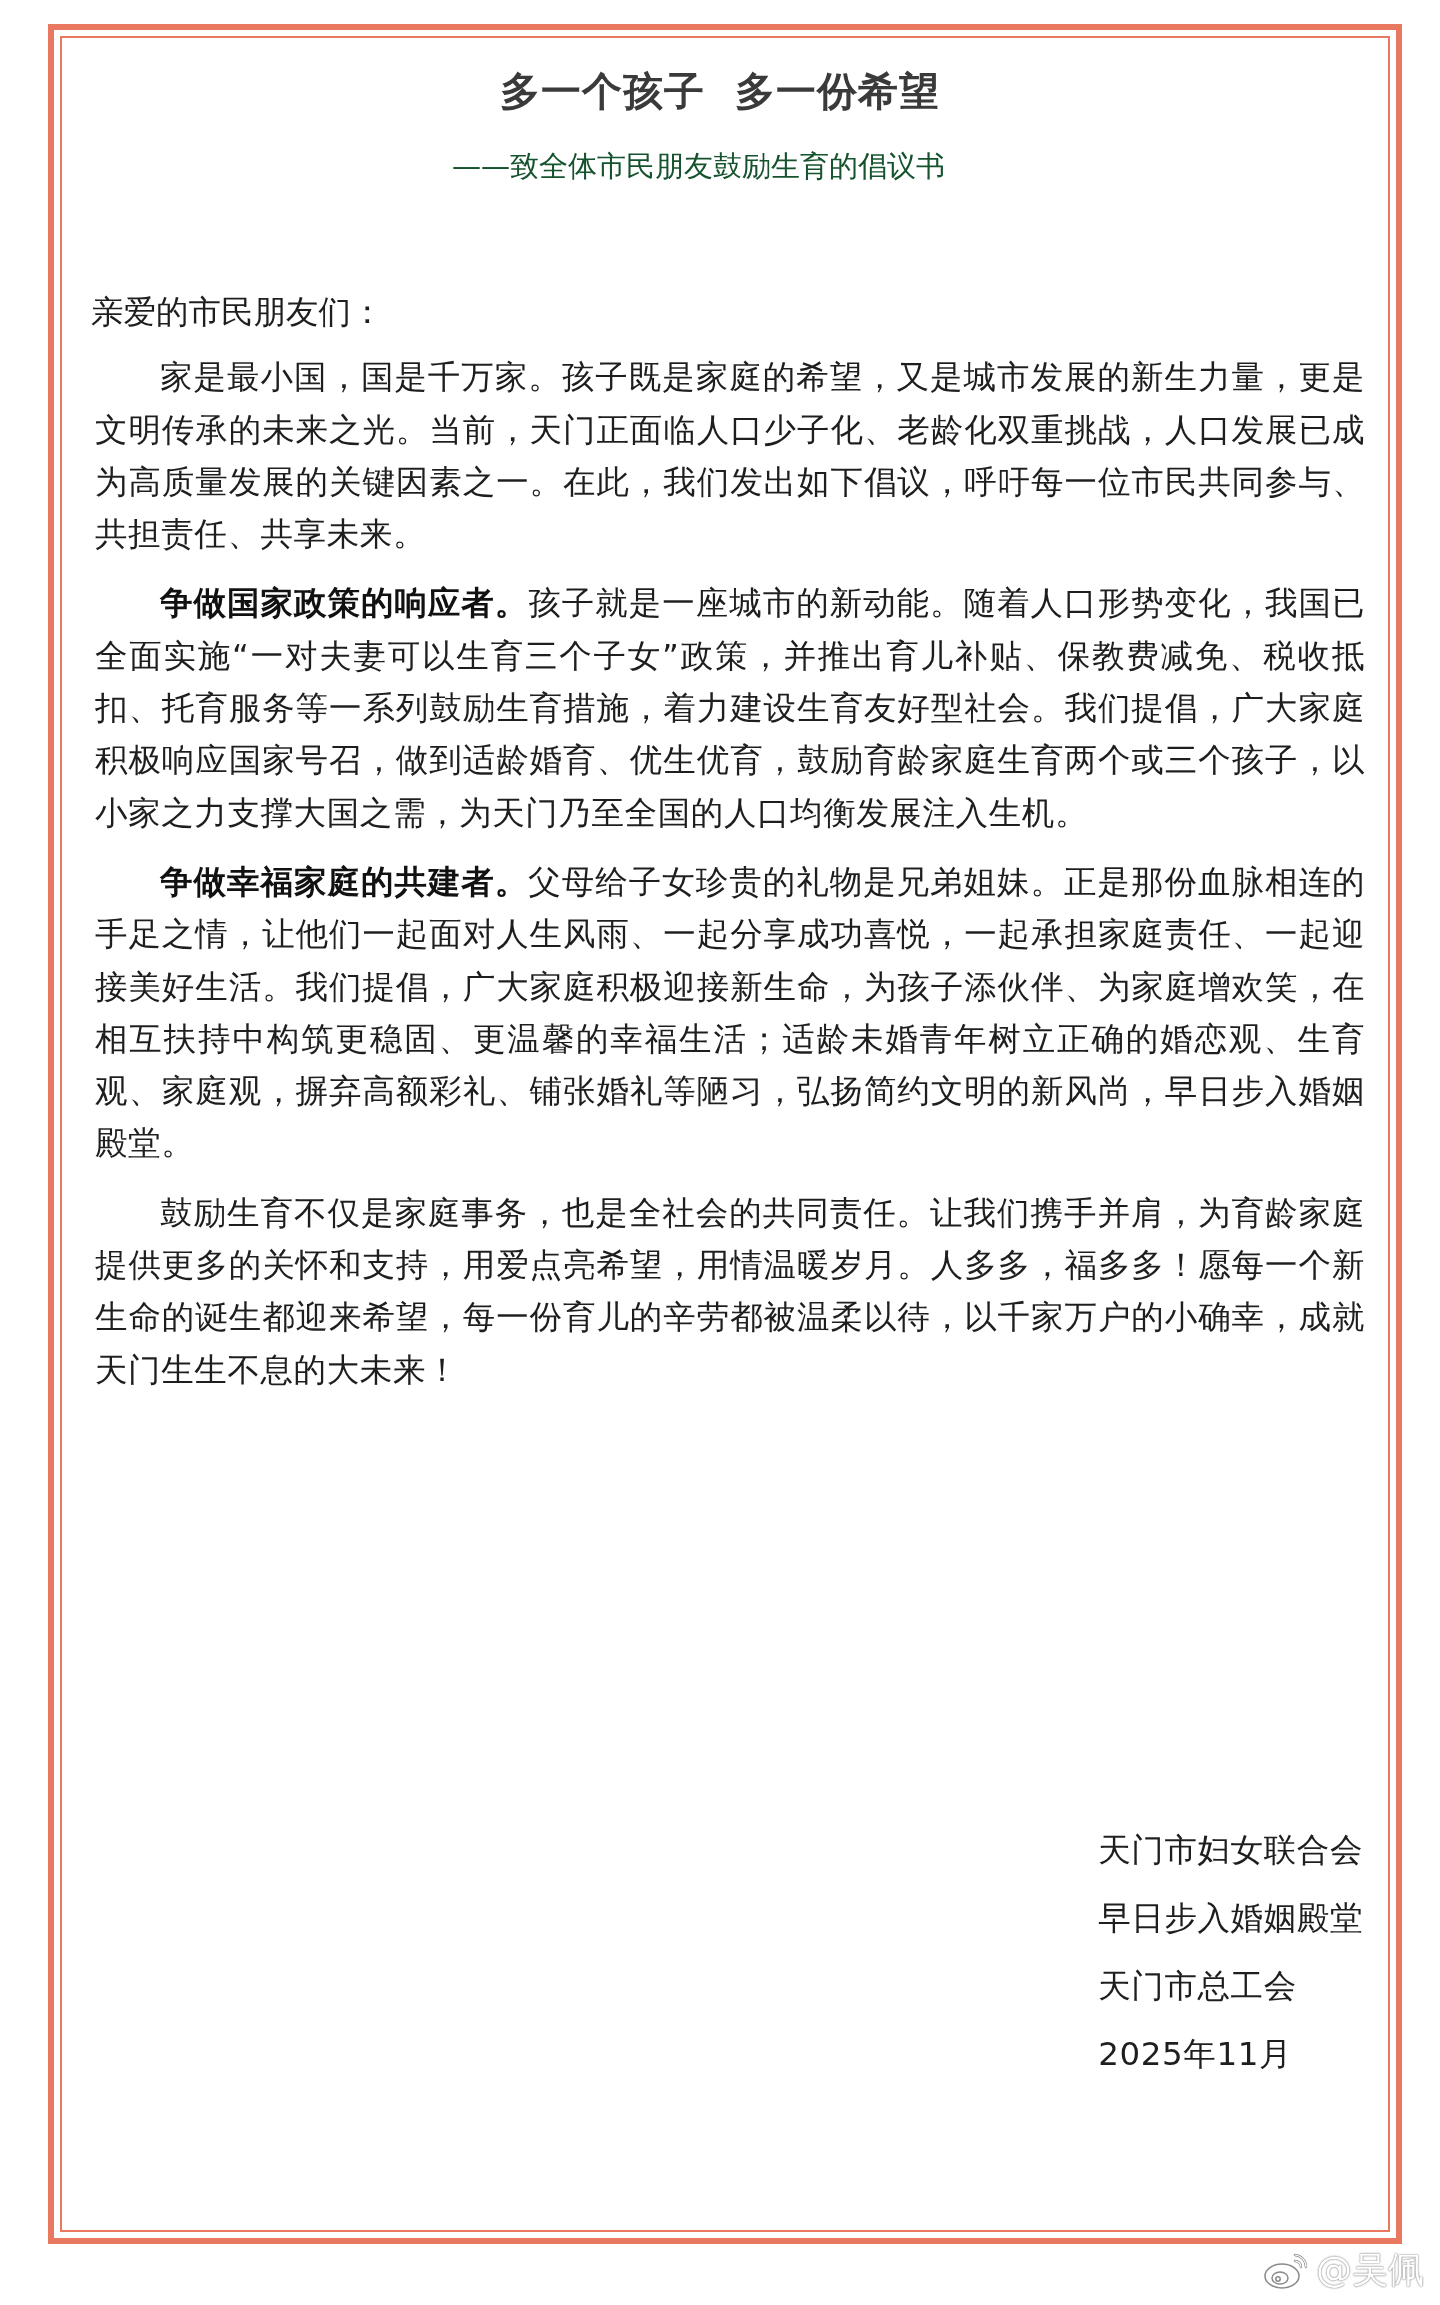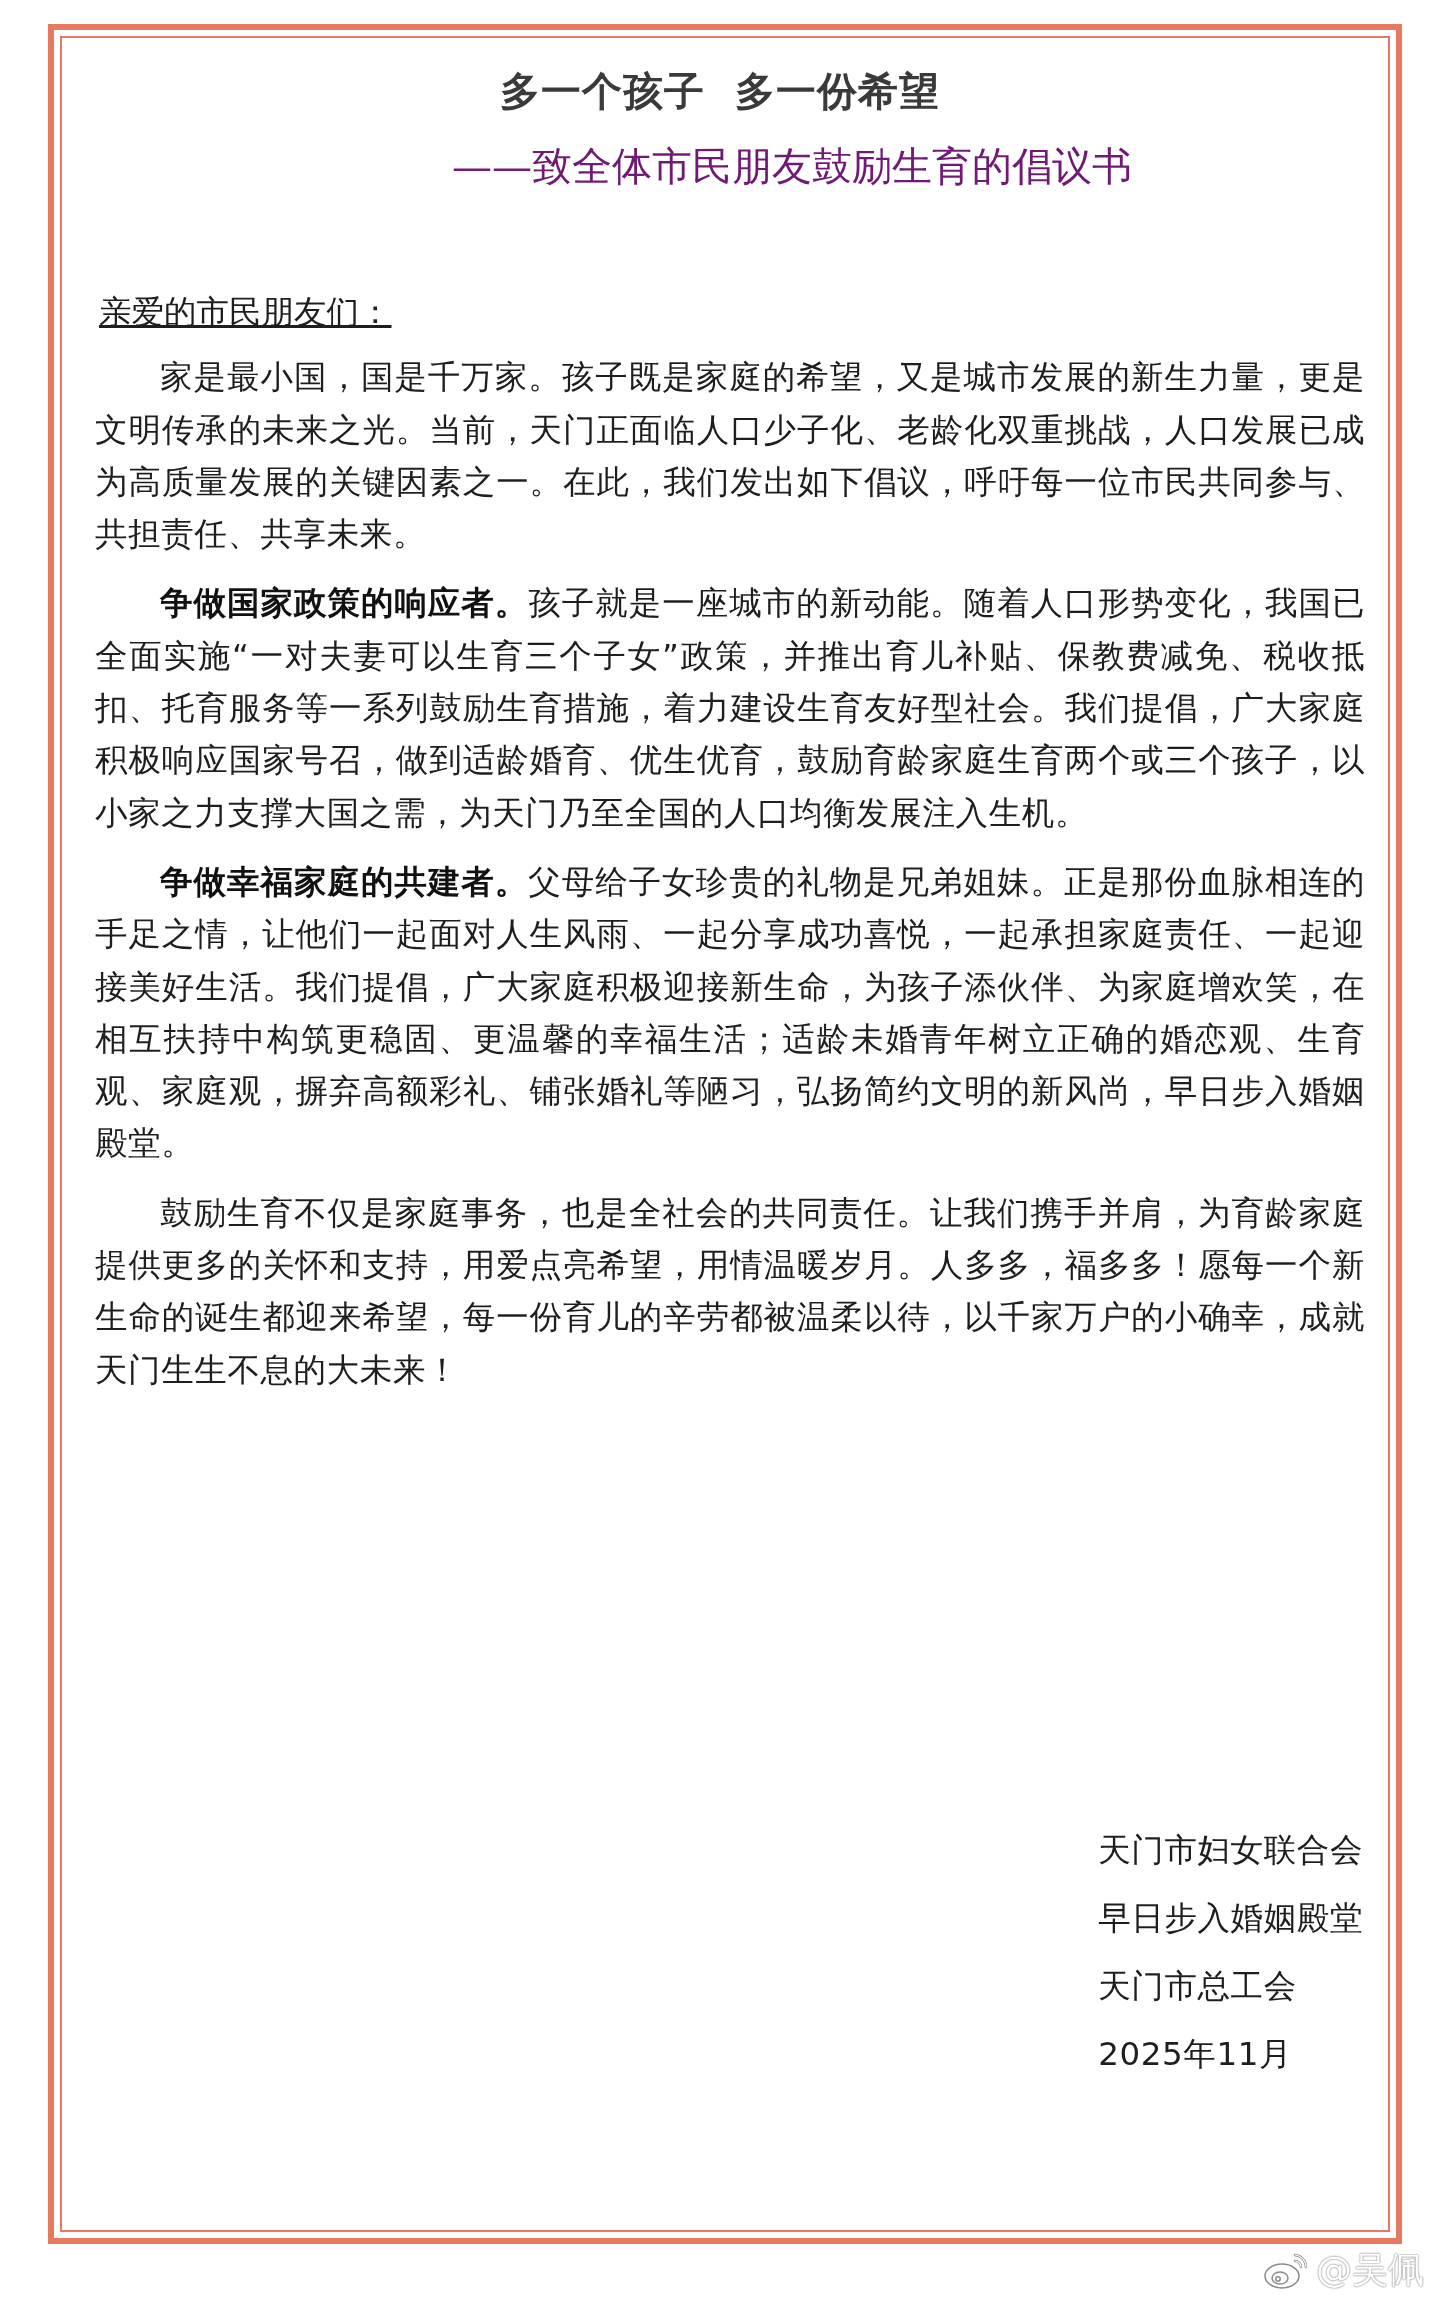--- a/index.html
+++ b/index.html
@@ -18,27 +18,27 @@
   }
   .title {
     position: absolute; left: 0; width: 1440px; top: 66px; text-align: center;
     font-family: "DejaVu Serif", "Liberation Serif", serif;
     font-size: 40px; font-weight: bold; color: #3a3a3a; letter-spacing: 1px;
     line-height: 50px; white-space: pre;
   }
   .subtitle {
     position: absolute; left: 452px; top: 146px;
     font-family: "DejaVu Serif", "Liberation Serif", serif;
-    font-size: 40px; color: #701a75; line-height: 40px; white-space: nowrap;
+    font-size: 29px; color: #14532d; line-height: 40px; white-space: nowrap;
   }
   .body {
     position: absolute; left: 83px; top: 286px; width: 1282px;
     font-size: 32.5px; line-height: 52.3px;
   }
-  .greeting { margin: 0 0 13px 16px; text-decoration: underline; }
+  .greeting { margin: 0 0 13px 8px; }
   .para {
     margin: 0 0 17px 12px; text-indent: 2em; text-align: justify;
     text-justify: inter-character; letter-spacing: 0.6px;
   }
   .para b { font-weight: bold; color: #111; }
   .signatures {
     position: absolute; right: 77px; top: 1816px; text-align: left;
     font-size: 32.5px; line-height: 68px; letter-spacing: 0.6px;
   }
   .sig-line { display: block; }

